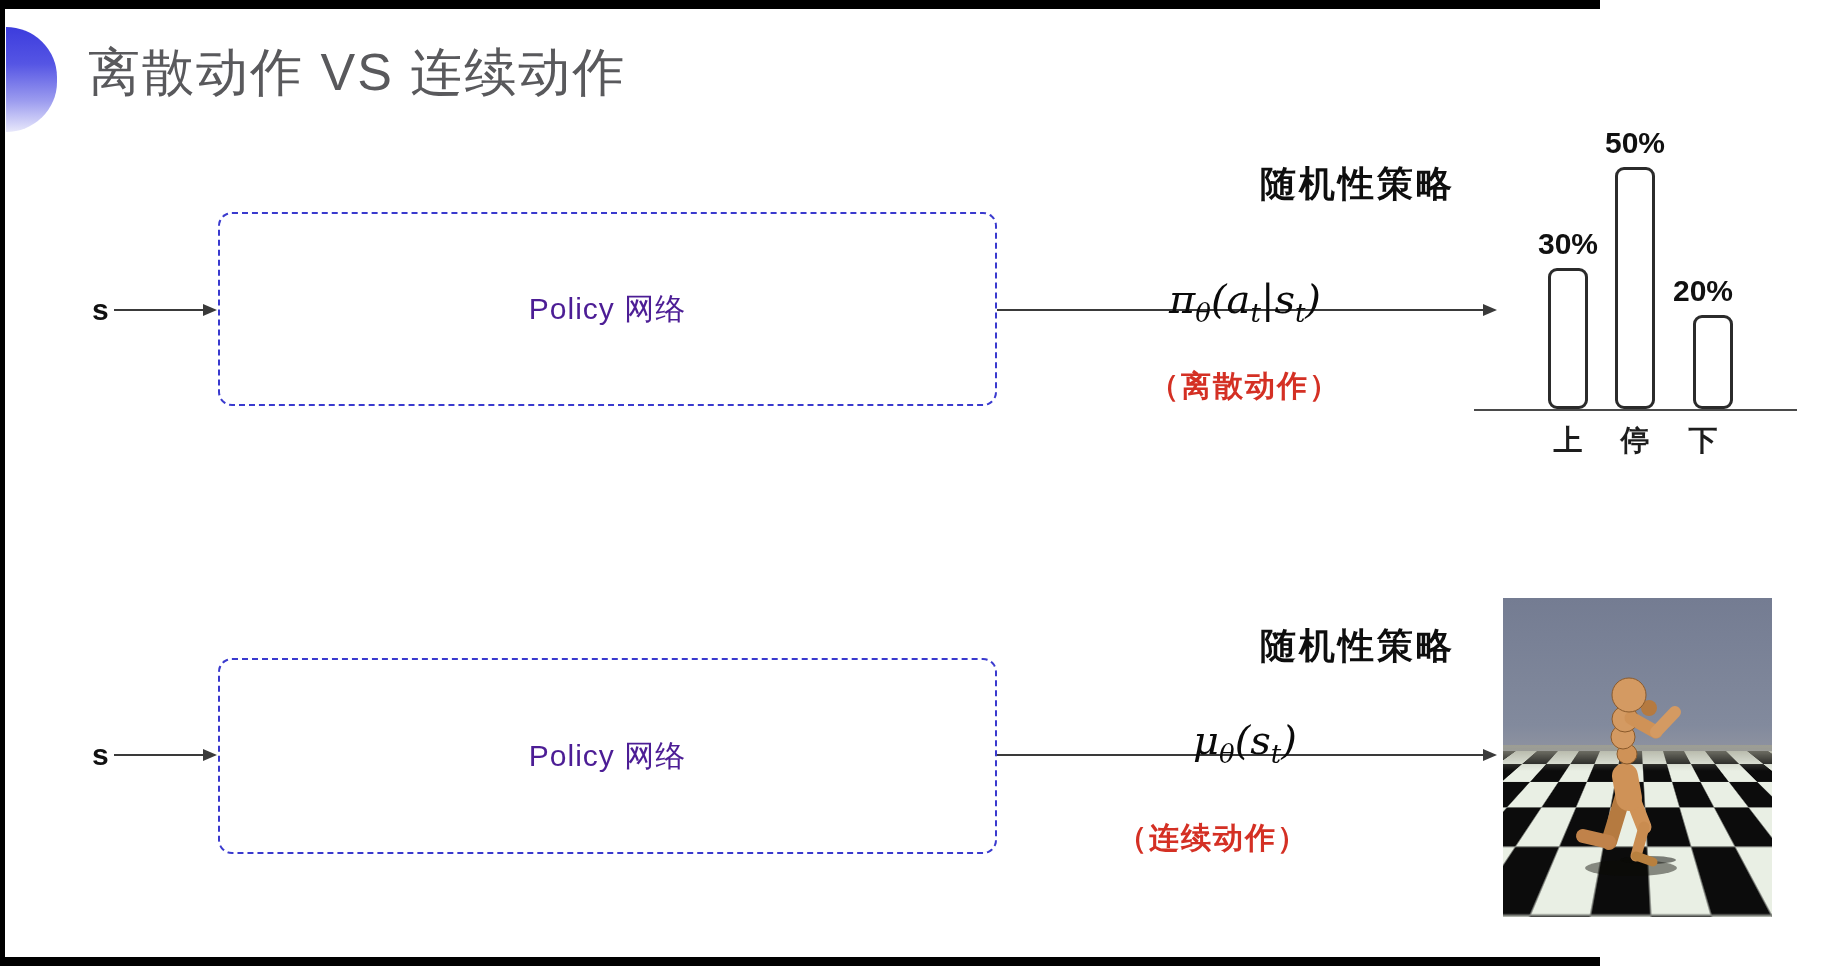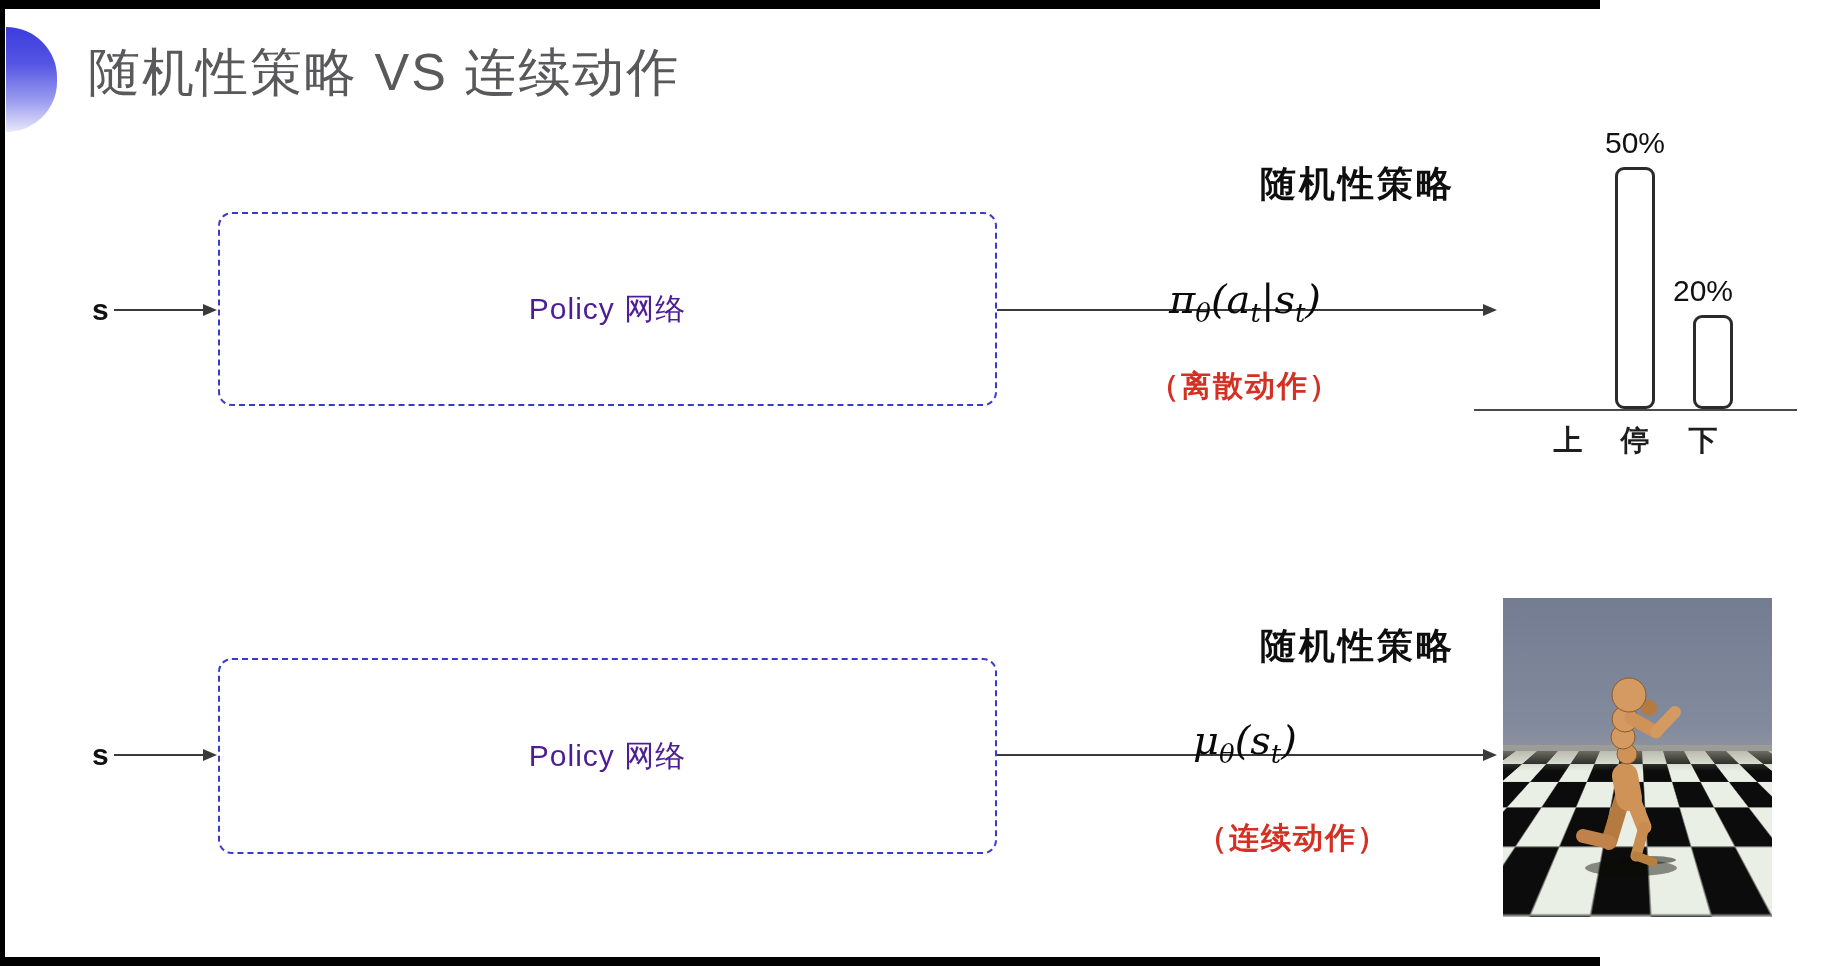--- a/index.html
+++ b/index.html
@@ -42,21 +42,21 @@
     position:absolute; width:420px; text-align:center; font-size:40px; color:#0a0a0a;
     font-family:"DejaVu Serif","Liberation Serif",serif; font-style:italic;margin-top:43px;
   }
   .formula sub { font-size:26px; font-style:italic; }
   .action-note { position:absolute; width:420px; text-align:center; font-size:30px; font-weight:600; color:#d43024; letter-spacing:2px;font-family:Liberation Mono, monospace; }
 
   
   .chart { position:absolute; left:1474px; top:95px; width:323px; height:316px; }
   .chart-baseline { position:absolute; left:0; bottom:0; width:100%; height:0; border-top:2px solid #4a4a4a; }
   .bar-group { position:absolute; bottom:2px; width:60px; display:flex; flex-direction:column; align-items:center; }
-  .bar-value { font-size:30px; font-weight:400; color:#111; margin-bottom:7px; white-space:nowrap; }
+  .bar-value { font-size:30px; font-weight:700; color:#111; margin-bottom:7px; white-space:nowrap; }
   .bar { width:40px; background:#fff; border:3px solid #2b2b2b; border-radius:9px; }
   .cat-label { position:absolute; width:60px; text-align:center; top:421px; font-size:29px; font-weight:600; color:#1d1d1d; }
 
   
   .mujoco {
     position:absolute; left:1503px; top:598px; width:269px; height:319px;
     overflow:hidden; background:linear-gradient(180deg,#747c92 0%,#828a9d 40%,#8f93a0 48%,#9c9c8e 52%,#a5a596 55%,#b0b0a2 60%);
   }
   .floor {
     position:absolute; top:48%; left:-120%; width:340%; height:140%;
@@ -73,41 +73,45 @@
 </head>
 <body>
 
 <div class="slide">
 
   <div class="edge edge-top"></div>
   <div class="edge edge-left"></div>
   <div class="edge edge-bottom"></div>
 
   <div class="accent"></div>
-  <h1 class="title">随机性策略 VS 连续动作</h1>
+  <h1 class="title">离散动作 VS 连续动作</h1>
 
   <section>
     <span class="s-label" style="left:92px; top:293px;">s</span>
     <div class="harrow" style="left:114px; top:309px; width:100px;"></div>
 
     <div class="policy-box" style="left:218px; top:212px; width:779px; height:194px;">
       <span class="box-label">Policy 网络</span>
     </div>
 
     <div class="harrow" style="left:997px; top:309px; width:497px;"></div>
 
     <div class="policy-type" style="left:1035px; top:160px;">随机性策略</div>
 
     <div class="formula" style="left:1035px; top:233px;">
       <span>π</span><sub>θ</sub><span>(a</span><sub>t</sub><span>|</span><span>s</span><sub>t</sub><span>)</span>
     </div>
 
     <div class="action-note" style="left:1035px; top:366px;">（离散动作）</div>
 
     <div class="chart">
+      <div class="bar-group" style="left:64px;">
+        <span class="bar-value">30%</span>
+        <div class="bar" style="height: 141px;"></div>
+      </div>
       <div class="bar-group" style="left:131px;">
         <span class="bar-value">50%</span>
         <div class="bar" style="height: 242px;"></div>
       </div>
       <div class="bar-group" style="left:199px;align-items:flex-end;">
         <span class="bar-value">20%</span>
         <div class="bar" style="height: 94px;"></div>
       </div>
       <div class="chart-baseline"></div>
     </div>
@@ -125,21 +129,21 @@
     </div>
 
     <div class="harrow" style="left:997px; top:754px; width:497px;"></div>
 
     <div class="policy-type" style="left:1035px; top:622px;">随机性策略</div>
 
     <div class="formula" style="left:1035px; top:674px;">
       <span>μ</span><sub>θ</sub><span>(s</span><sub>t</sub><span>)</span>
     </div>
 
-    <div class="action-note" style="left:1083px; top:818px;">（连续动作）</div>
+    <div class="action-note" style="left:1003px; top:818px;">（连续动作）</div>
 
     <div class="mujoco">
       <div class="floor"></div>
       <div class="haze"></div>
       <div class="glow"></div>
       <svg class="humanoid-svg" width="269" height="319" viewBox="0 0 269 319">
 
         <ellipse cx="128" cy="270" rx="46" ry="8" fill="rgba(10,10,5,0.45)"></ellipse>
         <ellipse cx="145" cy="262" rx="28" ry="4" fill="rgba(10,10,5,0.5)"></ellipse>
 

